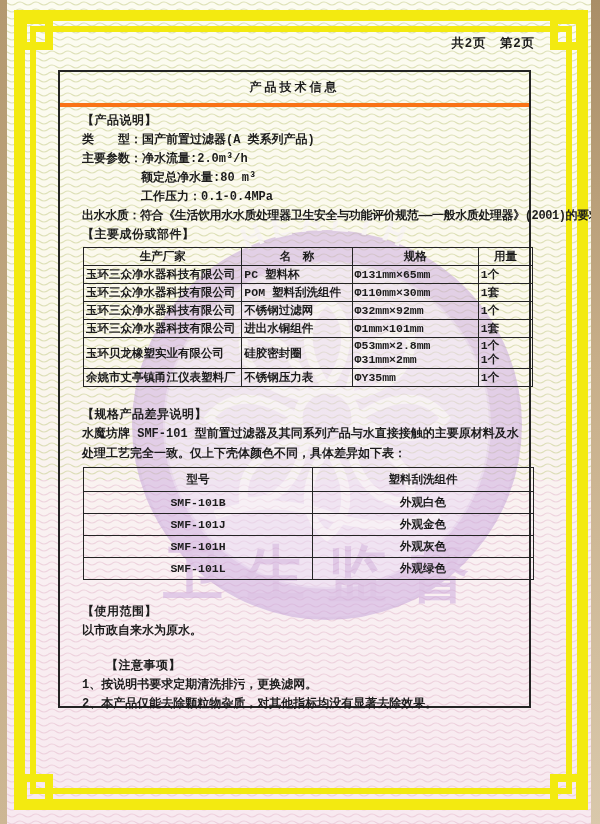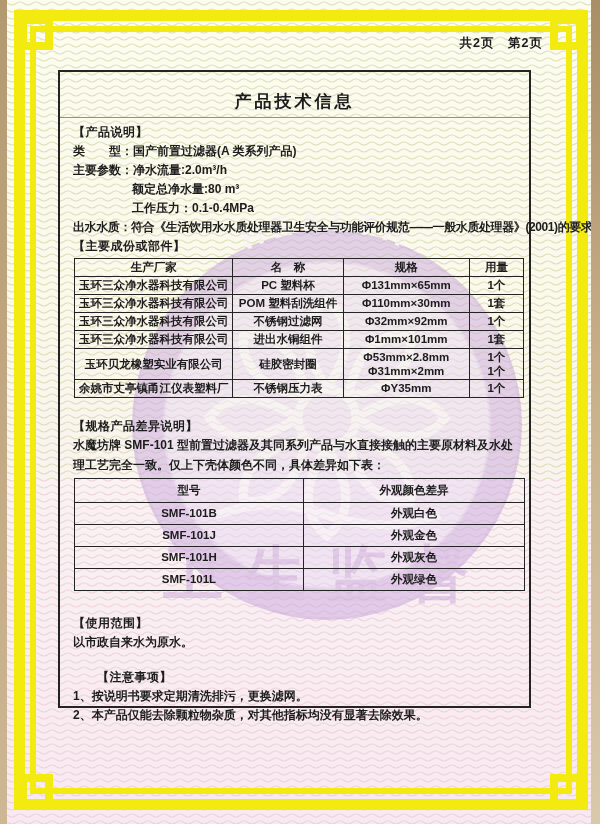--- a/index.html
+++ b/index.html
@@ -10,38 +10,38 @@
     font-weight:700;color:#1c1c1c;
   }
   .layer{position:absolute;left:0;top:0;}
   .waves{z-index:0;}
   .wm{z-index:1;}
   .frame{z-index:2;}
   .edge{position:absolute;top:0;height:824px;z-index:4;}
   .edge.left{left:0;width:7px;background:linear-gradient(180deg,#b3996f,#c3aa85 55%,#cdb794);}
   .edge.right{right:0;width:9px;background:linear-gradient(180deg,#a98e67,#c8af8a 45%,#d9c8ab);}
   .page-indicator{
-    position:absolute;top:35px;left:300px;width:243px;z-index:3;
+    position:absolute;top:35px;left:292px;width:243px;z-index:3;
     text-align:right;font-size:12.5px;letter-spacing:1px;
   }
   .content-box{
     position:absolute;left:58px;top:70px;width:473px;height:638px;z-index:3;
     border:2px solid #242424;box-sizing:border-box;
   }
   .box-title{
     height:31px;line-height:31px;text-align:center;
-    border-bottom:1px solid #f97316;
-    font-size:17px;letter-spacing:3px;margin-top:14px;
-  }
-  .box-body{padding:5px 9px 0 13px;font-size:12px;line-height:19px;}
+    border-bottom:4px solid #f97316;
+    font-size:12px;letter-spacing:3px;
+  }
+  .box-body{padding:5px 9px 0 22px;font-size:12px;line-height:19px;font-family:Liberation Mono, monospace;}
   .sec-heading{letter-spacing:0.5px;}
   .indent{padding-left:59px;}
   .long-line{font-size:12px;letter-spacing:-0.4px;white-space:nowrap;}
   .tbl{border-collapse:collapse;table-layout:fixed;width:450px;margin:2px 0 0 1px;
-       font-size:11.5px;text-align:center;}
+       font-size:11.5px;}
   .tbl th,.tbl td{border:1.5px solid #242424;padding:1px 2px;line-height:13px;
        overflow:hidden;white-space:nowrap;font-weight:700;}
   .tbl th{height:15px;}
   .tbl td{height:15px;}
   .tbl td.two div{line-height:14px;}
   .tbl2{border-collapse:collapse;table-layout:fixed;width:450px;margin:3px 0 0 1px;
        font-size:11.5px;text-align:center;}
   .tbl2 th{border:1.5px solid #242424;height:21px;font-weight:700;}
   .tbl2 td{border:1.5px solid #242424;height:18px;font-weight:700;}
   .mt-diff{margin-top:19px;}
@@ -184,21 +184,21 @@
     <div class="sec-heading mt-diff">【规格产品差异说明】</div>
     <div class="para">水魔坊牌 SMF-101 型前置过滤器及其同系列产品与水直接接触的主要原材料及水处理工艺完全一致。仅上下壳体颜色不同，具体差异如下表：</div>
     <table class="tbl2">
       <colgroup>
           <col style="width:229px">
           <col style="width:221px">
         </colgroup>
       <tbody>
           <tr>
         <th>型号</th>
-        <th>外观颜色差异</th>
+        <th>塑料刮洗组件</th>
       </tr>
       <tr>
         <td>SMF-101B</td>
         <td>外观白色</td>
       </tr>
       <tr>
         <td>SMF-101J</td>
         <td>外观金色</td>
       </tr>
       <tr>

